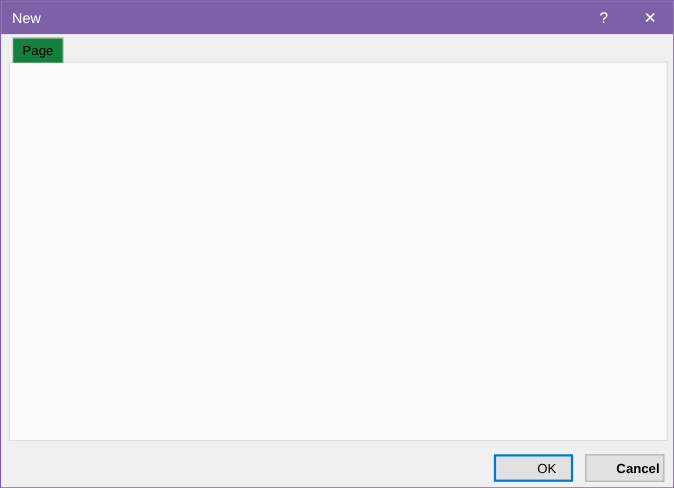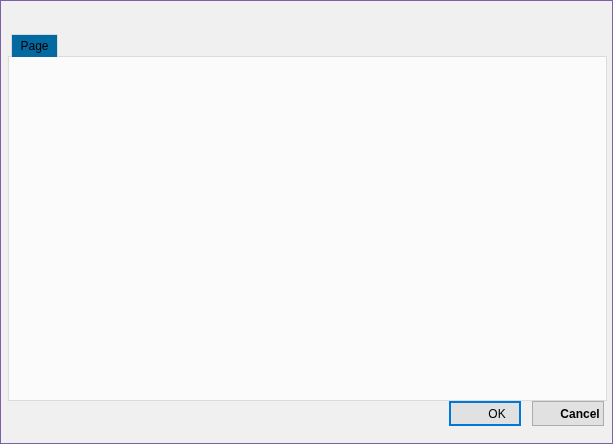--- a/index.html
+++ b/index.html
@@ -15,21 +15,21 @@
     font-size:12px;color:#000;
   }
   
   .titlebar{position:absolute;left:0;top:0;width:100%;height:30px;background:var(--titlebar);
     display:flex;align-items:center;color:#fff;}
   .titlebar .title{margin-left:10px;font-size:13px;}
   .tb-btns{margin-left:auto;display:flex;height:100%;}
   .tb-btn{width:42px;height:100%;display:flex;align-items:center;justify-content:center;
     font-size:14px;color:#fff;cursor:default;}
   
-  .tab{position:absolute;left:10px;top:33px;width:47px;height:23px;background:#0369a1;
+  .tab{position:absolute;left:10px;top:33px;width:47px;height:23px;background:#15803d;
     border:1px solid #D9D9D9;border-bottom:none;box-sizing:border-box;z-index:2;
     display:flex;align-items:center;justify-content:center;}
   .tabpage{position:absolute;left:7px;top:55px;width:599px;height:345px;background:#FBFBFB;
     border:1px solid #DCDCDC;box-sizing:border-box;z-index:1;}
   
   .listbox{position:absolute;background:#fff;border:1px solid #7A7A7A;box-sizing:border-box;overflow:hidden;}
   .cat-list{left:15px;top:63px;width:157px;height:332px;}
   .cat-item{height:33px;display:flex;align-items:center;padding-left:6px;box-sizing:border-box;}
   .cat-item.selected{background:var(--selection_green);outline:1px dotted #000;outline-offset:-2px;
     margin:1px;height:31px;}
@@ -77,30 +77,37 @@
   .group-header{position:absolute;display:flex;align-items:center;width:196px;}
   .group-header .gh-line{flex:1;border-top:1px solid #ABABAB;margin-left:7px;margin-top:2px;}
   .desc-header{left:406px;top:62px;}
   .desc-text{position:absolute;left:420px;top:88px;}
   .prev-header{left:406px;top:161px;}
   .preview-box{position:absolute;left:444px;top:176px;width:115px;height:130px;background:#fff;
     border:2px solid #000;box-sizing:border-box;}
   .opt-header{left:406px;top:315px;}
   .link{position:absolute;left:443px;top:335px;color:var(--link_blue);text-decoration:underline;cursor:pointer;}
   
-  .btn{position:absolute;top:400px;width:72px;height:25px;background:#E1E1E1;border:1px solid #ADADAD;
+  .btn{position:absolute;top:412px;width:72px;height:25px;background:#E1E1E1;border:1px solid #ADADAD;
     box-sizing:border-box;display:flex;align-items:center;justify-content:center;font-size:12px;padding-left:24px;}
   .btn-ok{left:448px;border:2px solid var(--ok_focus_blue);}
   .btn-cancel{left:531px;font-weight:bold;}
 </style>
 </head>
 <body>
 
 <div class="dialog">
 
+  <div class="titlebar">
+    <span class="title">New</span>
+    <div class="tb-btns">
+      <div class="tb-btn">?</div>
+      <div class="tb-btn">✕</div>
+    </div>
+  </div>
 
   <div class="tab">Page</div>
   <div class="tabpage"></div>
 
   <div class="listbox cat-list">
     <div class="cat-item selected">
       <span>General</span>
     </div>
     <div class="cat-item">
       <span>ASP.NET</span>

